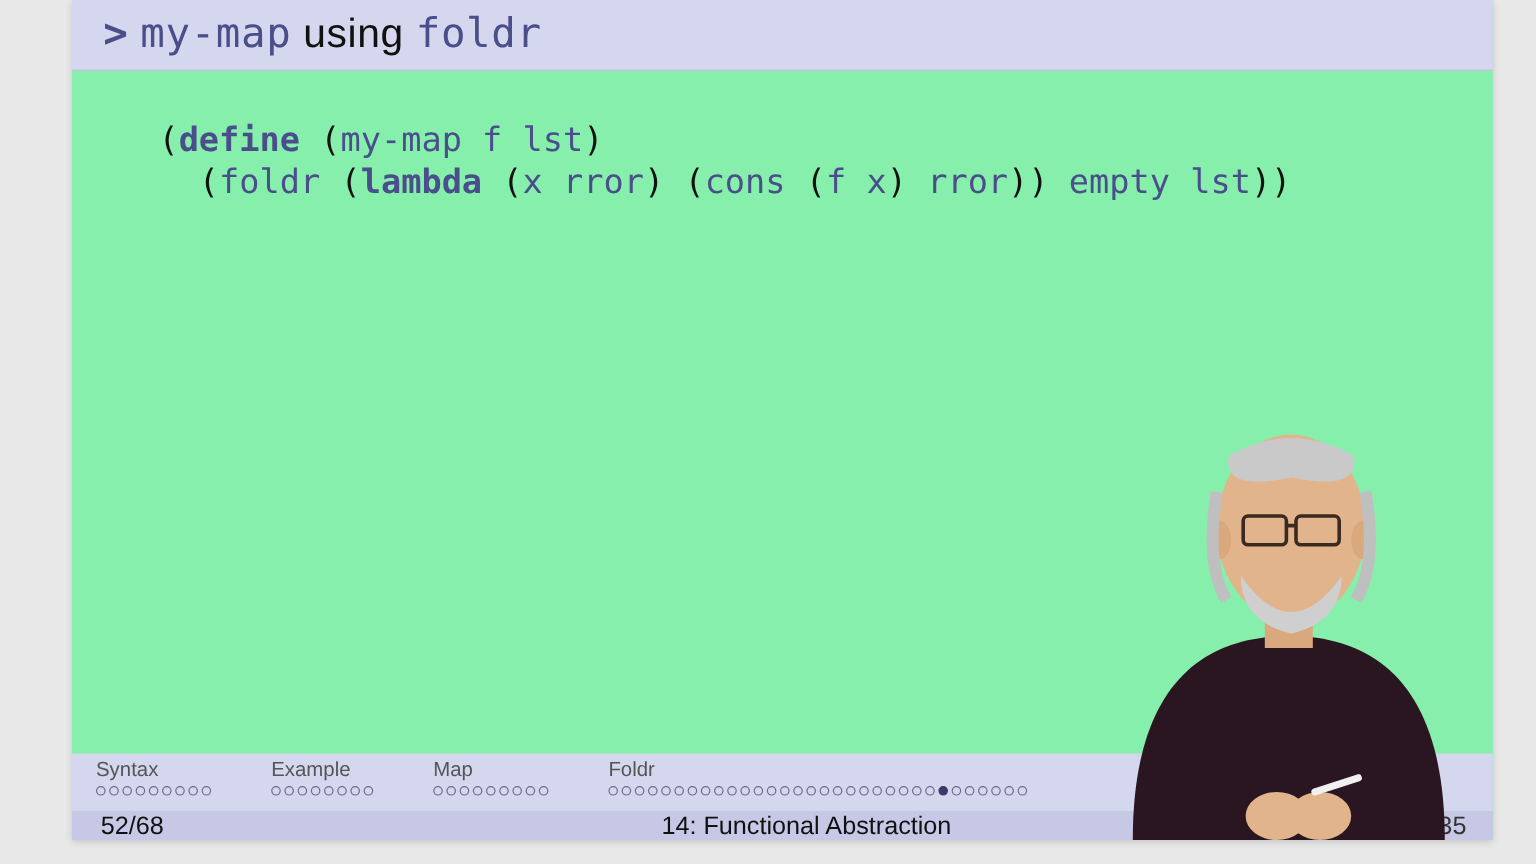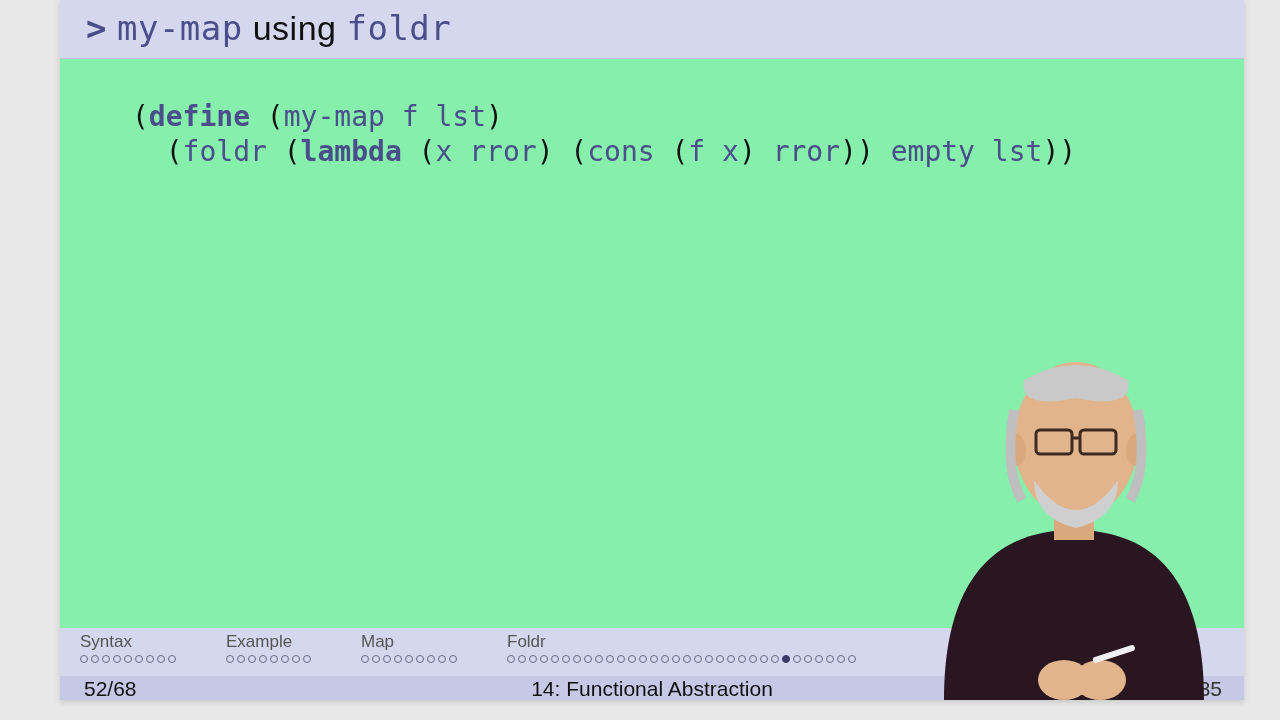--- a/index.html
+++ b/index.html
@@ -119,20 +119,21 @@
   .page-counter {
     position: absolute;
     left: 24px;
     top: 1px;
   }
   .lecture-title {
     position: absolute;
     width: 100%;
     text-align: center;
     top: 1px;
+    padding-left: 20px;
   }
   .time-code {
     position: absolute;
     right: 22px;
     top: 1px;
     color: #333;
   }
 
   .presenter {
     position: absolute;

